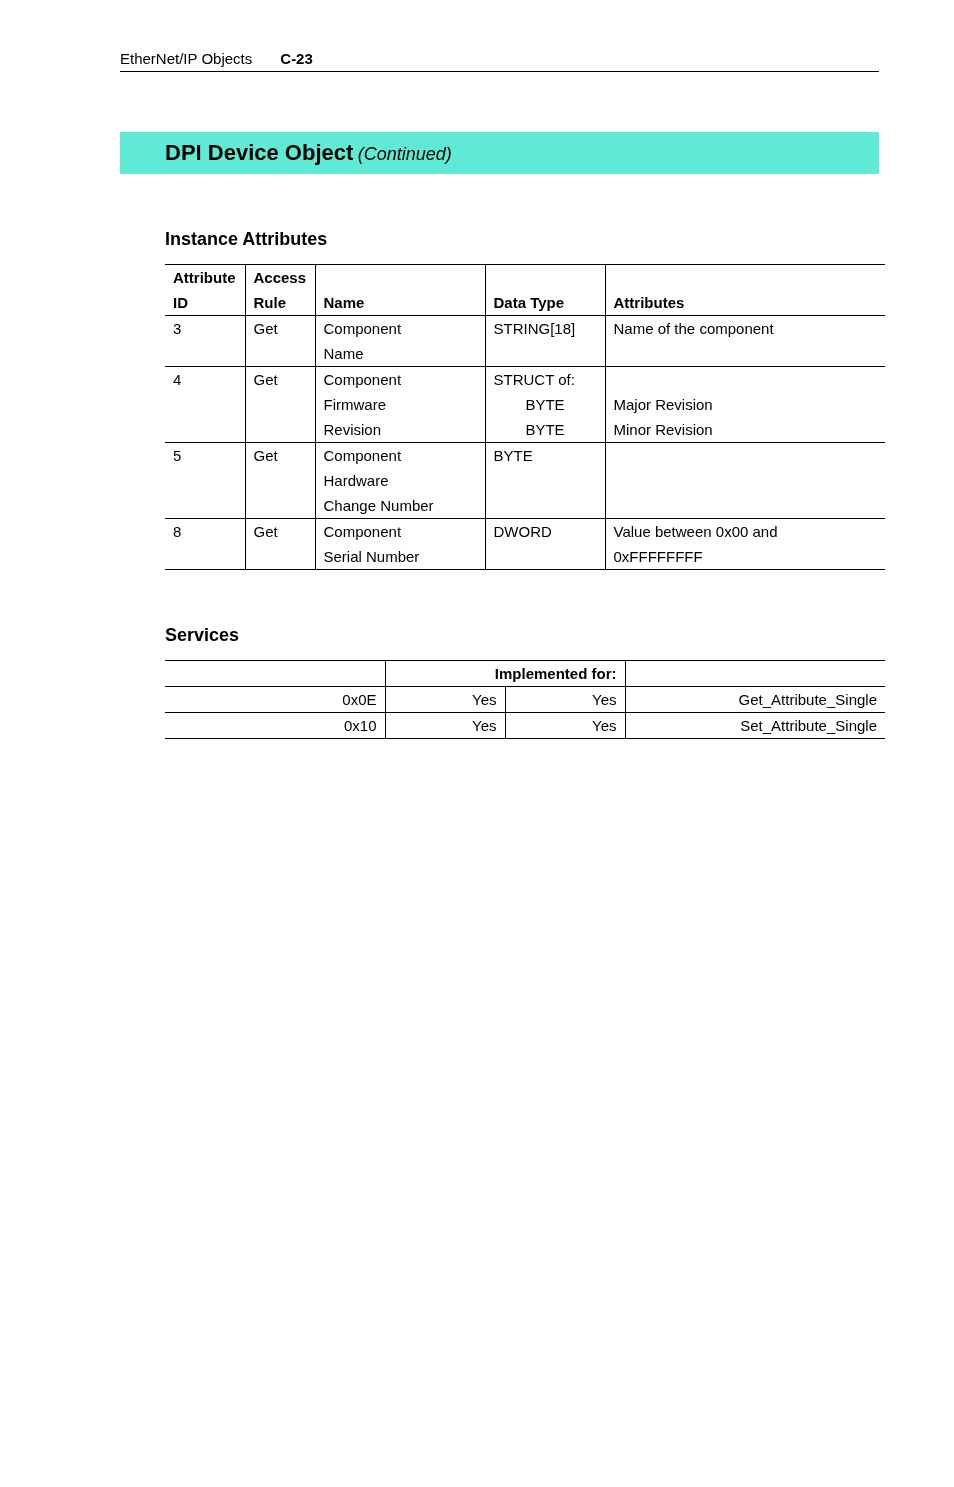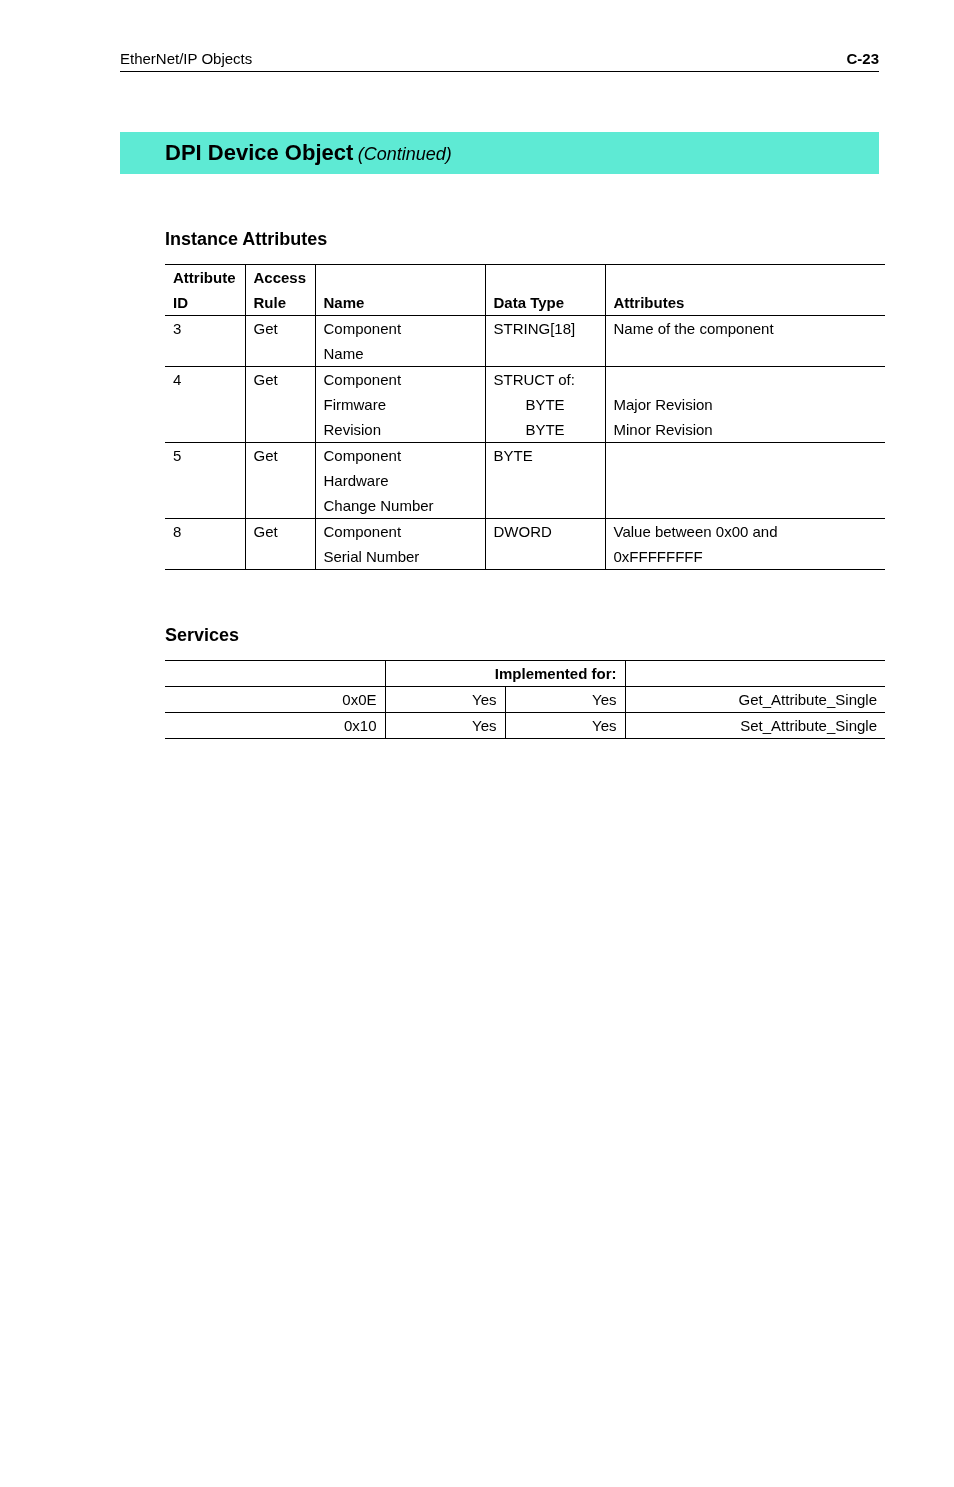--- a/index.html
+++ b/index.html
@@ -9,21 +9,21 @@
     background: #fff;
     width: 954px;
     min-height: 1487px;
     box-sizing: border-box;
   }
   .page {
     padding: 50px 75px 50px 120px;
   }
   .header {
     display: flex;
-    justify-content: space-between;
+    justify-content: flex-start;
     align-items: baseline;
     border-bottom: 1.5px solid #000;
     padding-bottom: 4px;
     margin-bottom: 60px;
   }
   .header-left {
     font-size: 15px;
   }
   .header-right {
     font-weight: bold;

